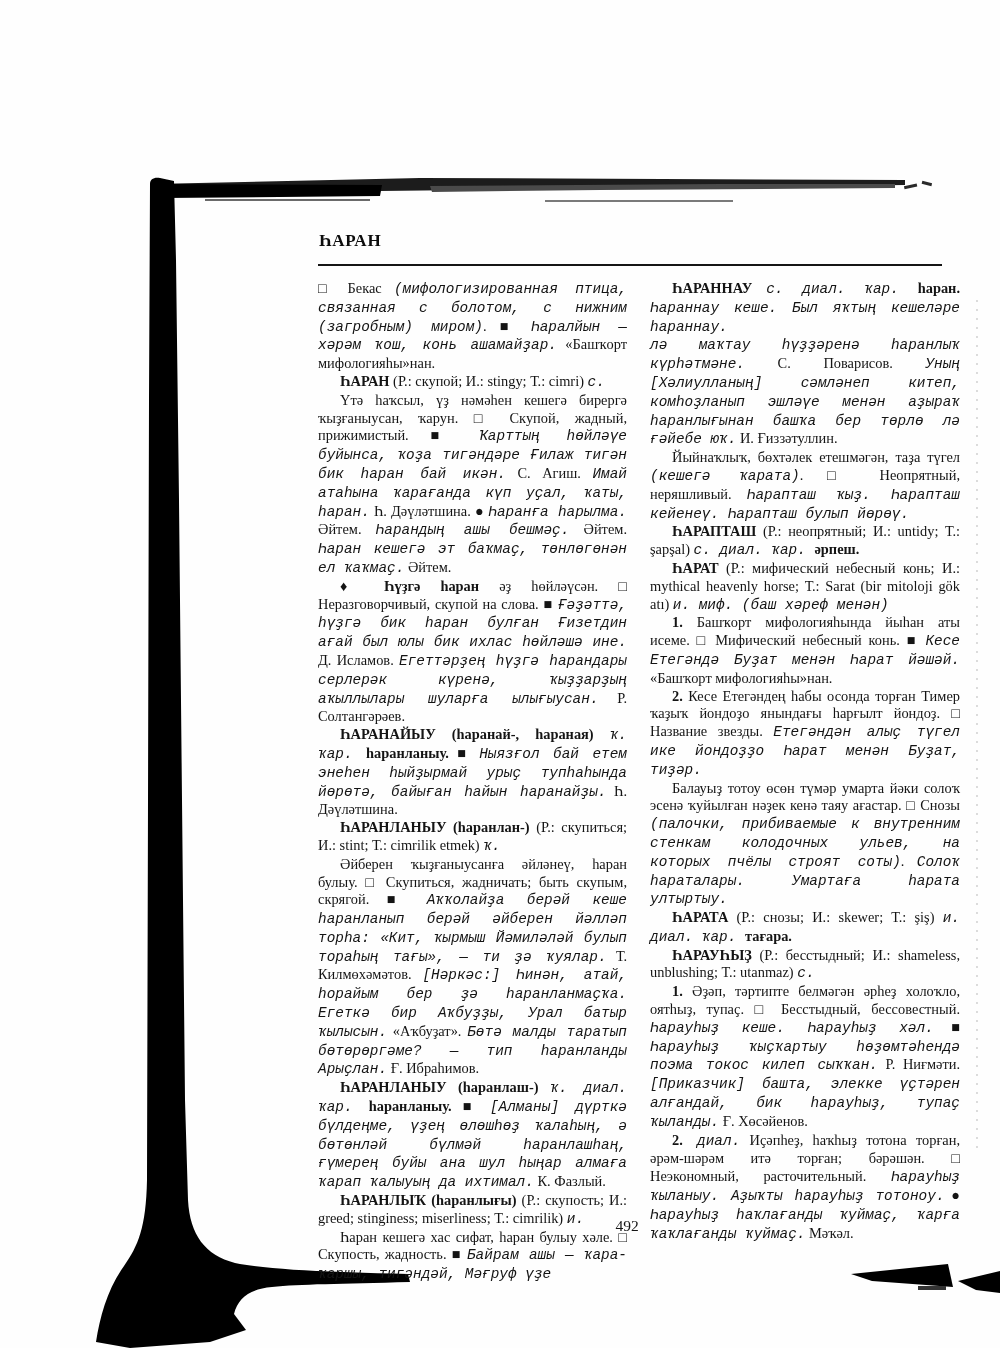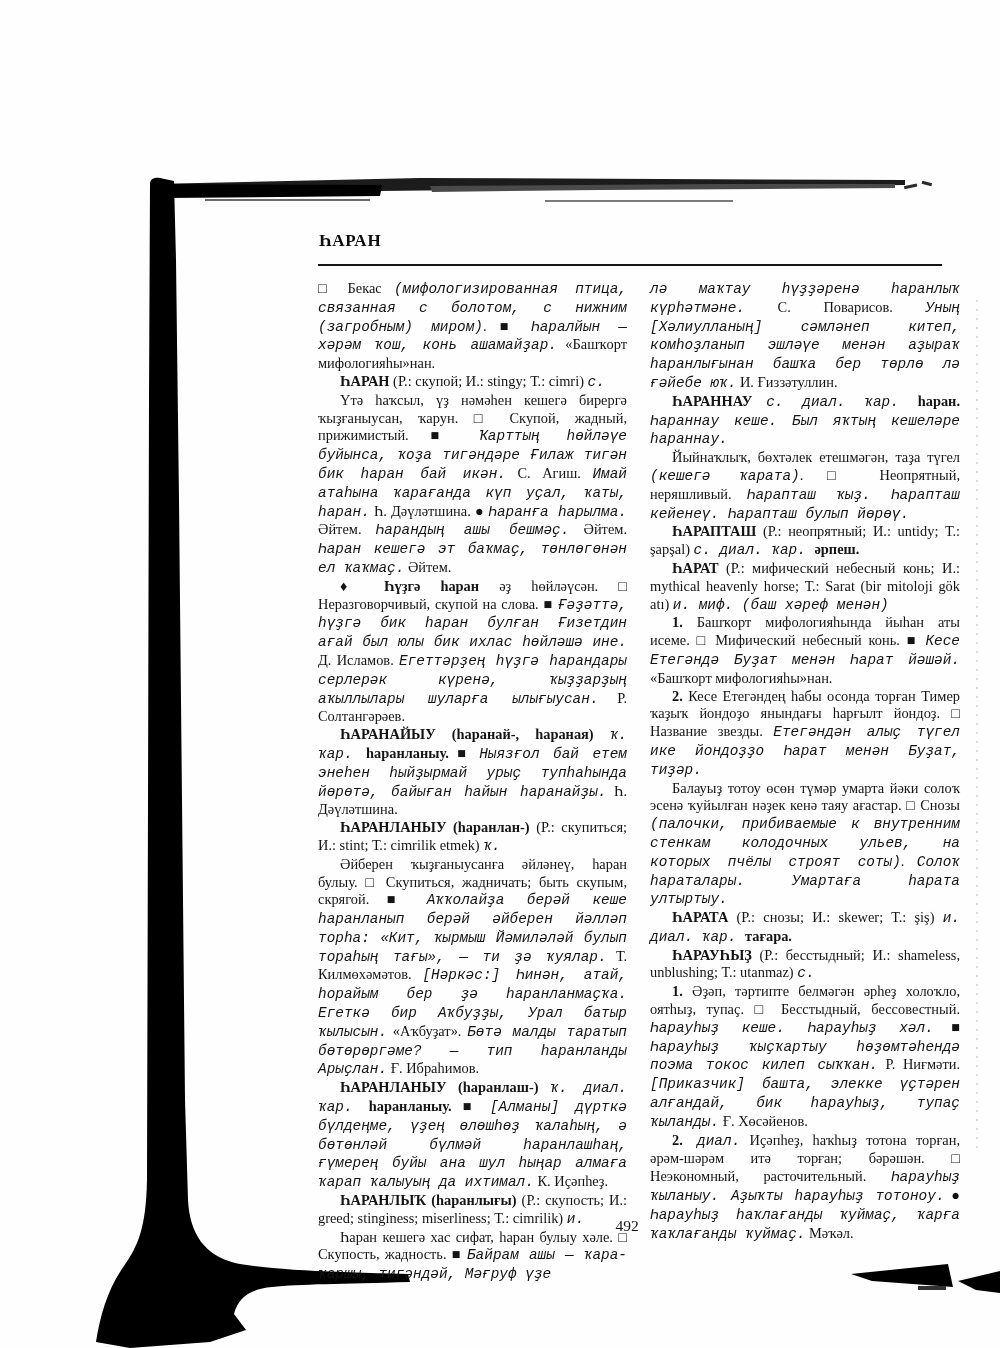--- a/index.html
+++ b/index.html
@@ -70,27 +70,27 @@
 <div class="header-rule"></div>
 
 <div id="left-col" class="col">
     <p class="para"><span>□ Бекас </span><span class="i">(мифологизированная птица, связанная с болотом, с нижним (загробным) миром)</span><span>. ■ </span><span class="i">Һаралйын — хәрәм ҡош, конь ашамайҙар.</span><span> «Башҡорт мифологияһы»нан.</span></p>
     <p class="para indent"><span class="b">ҺАРАН</span><span> (Р.: скупой; И.: stingy; Т.: cimri) </span><span class="i">с.</span></p>
     <p class="para indent"><span>Үтә һаҡсыл, үҙ нәмәһен кешегә бирергә ҡыҙғаныусан, ҡарун. □ Скупой, жадный, прижимистый. ■ </span><span class="i">Ҡарттың һөйләүе буйынса, ҡоҙа тигәндәре Ғилаж тигән бик һаран бай икән.</span><span> С. Агиш. </span><span class="i">Имай атаһына ҡарағанда күп уҫал, ҡаты, һаран.</span><span> Һ. Дәүләтшина. ● </span><span class="i">Һаранға һарылма.</span><span> Әйтем. </span><span class="i">Һарандың ашы бешмәҫ.</span><span> Әйтем. </span><span class="i">Һаран кешегә эт баҡмаҫ, төнлөгөнән ел ҡаҡмаҫ.</span><span> Әйтем.</span></p>
     <p class="para indent"><span>♦ </span><span class="b">Һүҙгә һаран</span><span> әҙ һөйләүсән. □ Неразговорчивый, скупой на слова. ■ </span><span class="i">Ғәҙәттә, һүҙгә бик һаран булған Ғизетдин ағай был юлы бик ихлас һөйләшә ине.</span><span> Д. Исламов. </span><span class="i">Егеттәрҙең һүҙгә һарандары серлерәк күренә, ҡыҙҙарҙың аҡыллылары шуларға ылығыусан.</span><span> Р. Солтангәрәев.</span></p>
     <p class="para indent"><span class="b">ҺАРАНАЙЫУ (һаранай-, һараная) </span><span class="i">ҡ. ҡар. </span><span class="b">һаранланыу.</span><span> ■ </span><span class="i">Ныязғол бай етем энеһен һыйҙырмай урыҫ тупһаһында йөрөтә, байыған һайын һаранайҙы.</span><span> Һ. Дәүләтшина.</span></p>
     <p class="para indent"><span class="b">ҺАРАНЛАНЫУ (һаранлан-)</span><span> (Р.: скупиться; И.: stint; Т.: cimrilik etmek) </span><span class="i">ҡ.</span></p>
     <p class="para indent"><span>Әйберен ҡыҙғаныусанға әйләнеү, һаран булыу. □ Скупиться, жадничать; быть скупым, скрягой. ■ </span><span class="i">Аҡҡолайҙа берәй кеше һаранланып берәй әйберен йәлләп торһа: «Кит, ҡырмыш Йәмиләләй булып тораһың тағы», — ти ҙә ҡуялар.</span><span> Т. Килмөхәмәтов. </span><span class="i">[Нәркәс:] Һинән, атай, һорайым бер ҙә һаранланмаҫҡа. Егеткә бир Аҡбуҙҙы, Урал батыр ҡылысын.</span><span> «Аҡбуҙат». </span><span class="i">Бөтә малды таратып бөтөрөргәме? — тип һаранланды Арыҫлан.</span><span> Ғ. Ибраһимов.</span></p>
-    <p class="para indent"><span class="b">ҺАРАНЛАНЫУ (һаранлаш-) </span><span class="i">ҡ. диал. ҡар. </span><span class="b">һаранланыу.</span><span> ■ </span><span class="i">[Алманы] дүрткә бүлдеңме, үҙең өлөшһөҙ ҡалаһың, ә бөтөнләй бүлмәй һаранлашһаң, ғүмерең буйы ана шул һыңар алмаға ҡарап ҡалыуың да ихтимал.</span><span> К. Иҫәпһеҙ.</span></p>
+    <p class="para indent"><span class="b">ҺАРАНЛАНЫУ (һаранлаш-) </span><span class="i">ҡ. диал. ҡар. </span><span class="b">һаранланыу.</span><span> ■ </span><span class="i">[Алманы] дүрткә бүлдеңме, үҙең өлөшһөҙ ҡалаһың, ә бөтөнләй бүлмәй һаранлашһаң, ғүмерең буйы ана шул һыңар алмаға ҡарап ҡалыуың да ихтимал.</span><span> К. Фазлый.</span></p>
     <p class="para indent"><span class="b">ҺАРАНЛЫҠ (һаранлығы)</span><span> (Р.: скупость; И.: greed; stinginess; miserliness; Т.: cimrilik) </span><span class="i">и.</span></p>
     <p class="para indent"><span>Һаран кешегә хас сифат, һаран булыу хәле. □ Скупость, жадность. ■ </span><span class="i">Байрам ашы — ҡара-ҡаршы, тигәндәй, Мәғруф үҙе</span></p>
   </div>
 <div id="right-col" class="col">
+    <p class="para indent"><span class="b">ҺАРАННАУ </span><span class="i">с. диал. ҡар. </span><span class="b">һаран.</span><span> </span><span class="i">Һараннау кеше. Был яҡтың кешеләре һараннау.</span></p>
     <p class="para"><span class="i">лә маҡтау һүҙҙәренә һаранлыҡ күрһәтмәне.</span><span> С. Поварисов. </span><span class="i">Уның [Хәлиулланың] сәмләнеп китеп, комһоҙланып эшләүе менән аҙыраҡ һаранлығынан башҡа бер төрлө лә ғәйебе юҡ.</span><span> И. Ғиззәтуллин.</span></p>
-    <p class="para indent"><span class="b">ҺАРАННАУ </span><span class="i">с. диал. ҡар. </span><span class="b">һаран.</span><span> </span><span class="i">Һараннау кеше. Был яҡтың кешеләре һараннау.</span></p>
     <p class="para indent"><span>Йыйнаҡлыҡ, бөхтәлек етешмәгән, таҙа түгел </span><span class="i">(кешегә ҡарата)</span><span>. □ Неопрятный, неряшливый. </span><span class="i">Һарапташ ҡыҙ. Һарапташ кейенеү. Һарапташ булып йөрөү.</span></p>
     <p class="para indent"><span class="b">ҺАРАПТАШ</span><span> (Р.: неопрятный; И.: untidy; Т.: şapşal) </span><span class="i">с. диал. ҡар. </span><span class="b">әрпеш.</span></p>
     <p class="para indent"><span class="b">ҺАРАТ</span><span> (Р.: мифический небесный конь; И.: mythical heavenly horse; Т.: Sarat (bir mitoloji gök atı) </span><span class="i">и. миф. (баш хәреф менән)</span></p>
     <p class="para indent"><span class="b">1.</span><span> Башҡорт мифологияһында йыһан аты исеме. □ Мифический небесный конь. ■ </span><span class="i">Кесе Етегәндә Буҙат менән Һарат йәшәй.</span><span> «Башҡорт мифологияһы»нан.</span></p>
     <p class="para indent"><span class="b">2.</span><span> Кесе Етегәндең һабы осонда торған Тимер ҡаҙыҡ йондоҙо янындағы һарғылт йондоҙ. □ Название звезды. </span><span class="i">Етегәндән алыҫ түгел ике йондоҙҙо Һарат менән Буҙат, тиҙәр.</span></p>
     <p class="para indent"><span>Балауыҙ тотоу өсөн түмәр умарта йәки солоҡ эсенә ҡуйылған нәҙек кенә таяу ағастар. □ Снозы </span><span class="i">(палочки, прибиваемые к внутренним стенкам колодочных ульев, на которых пчёлы строят соты)</span><span>. </span><span class="i">Солоҡ һараталары. Умартаға һарата ултыртыу.</span></p>
     <p class="para indent"><span class="b">ҺАРАТА</span><span> (Р.: снозы; И.: skewer; Т.: şiş) </span><span class="i">и. диал. ҡар. </span><span class="b">тағара.</span></p>
     <p class="para indent"><span class="b">ҺАРАУҺЫҘ</span><span> (Р.: бесстыдный; И.: shameless, unblushing; Т.: utanmaz) </span><span class="i">с.</span></p>
     <p class="para indent"><span class="b">1.</span><span> Әҙәп, тәртипте белмәгән әрһеҙ холоҡло, оятһыҙ, тупаҫ. □ Бесстыдный, бессовестный. </span><span class="i">Һарауһыҙ кеше. Һарауһыҙ хәл.</span><span> ■ </span><span class="i">Һарауһыҙ ҡыҫҡартыу һөҙөмтәһендә поэма токос килеп сыҡҡан.</span><span> Р. Ниғмәти. </span><span class="i">[Приказчик] башта, элекке үҫтәрен алғандай, бик һарауһыҙ, тупаҫ ҡыланды.</span><span> Ғ. Хөсәйенов.</span></p>
     <p class="para indent"><span class="b">2.</span><span class="i"> диал.</span><span> Иҫәпһеҙ, һаҡһыҙ тотона торған, әрәм-шәрәм итә торған; бәрәшән. □ Неэкономный, расточительный. </span><span class="i">Һарауһыҙ ҡыланыу. Аҙыҡты һарауһыҙ тотоноу.</span><span> ● </span><span class="i">Һарауһыҙ һаҡлағанды ҡуймаҫ, ҡарға ҡаҡлағанды ҡуймаҫ.</span><span> Мәҡәл.</span></p>

